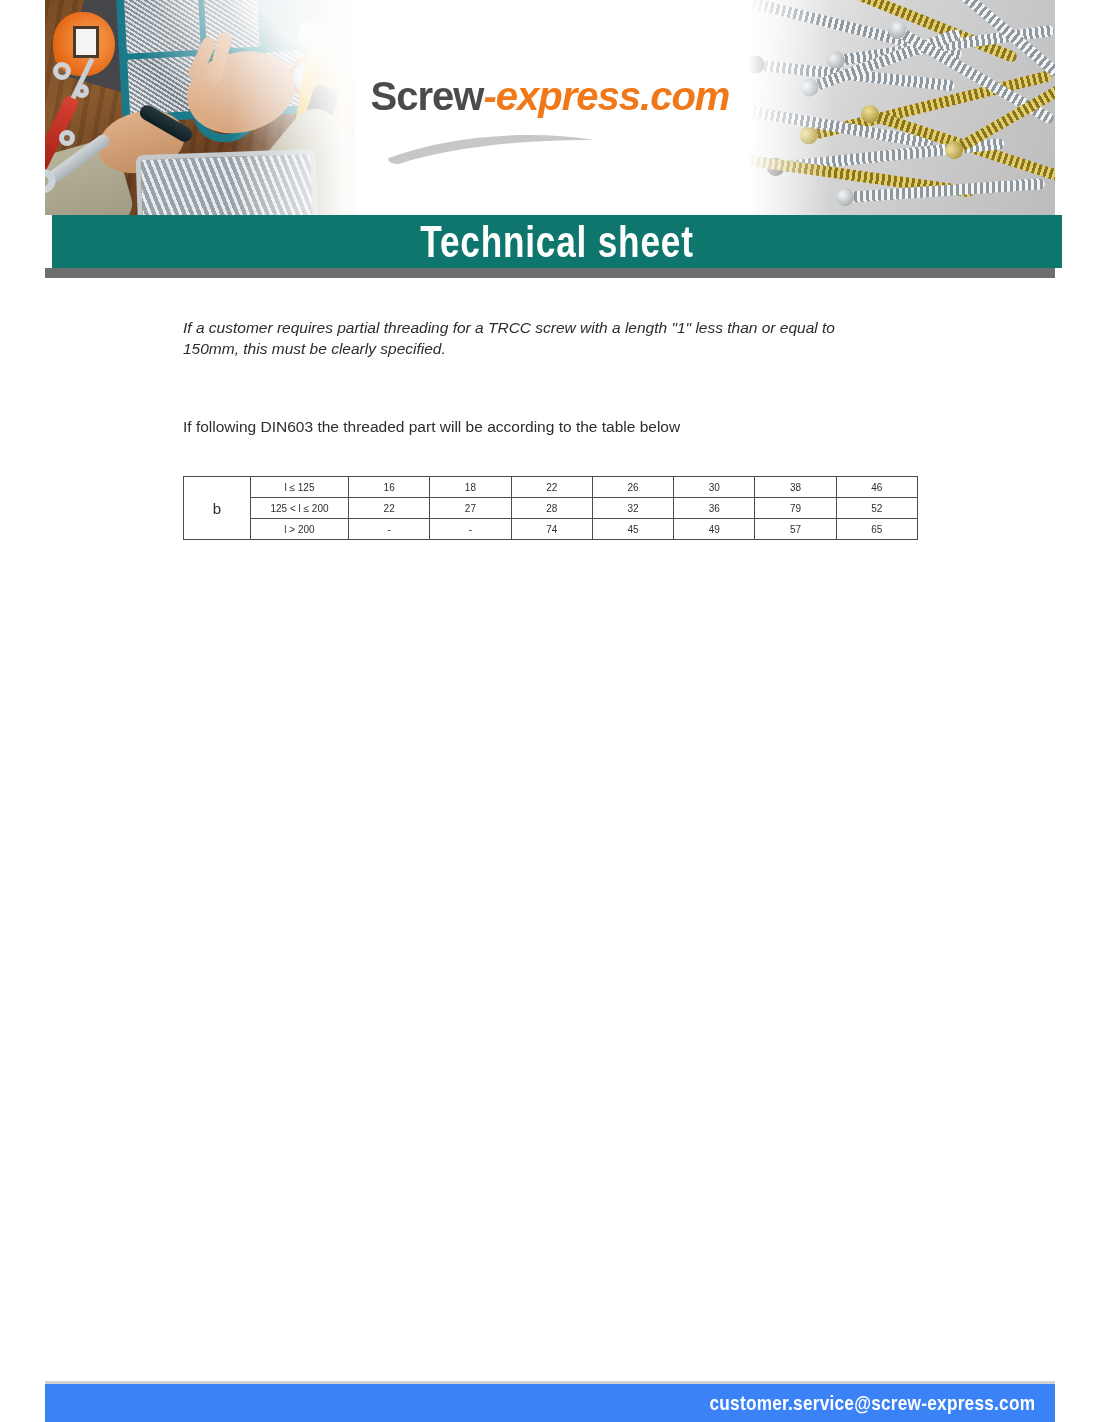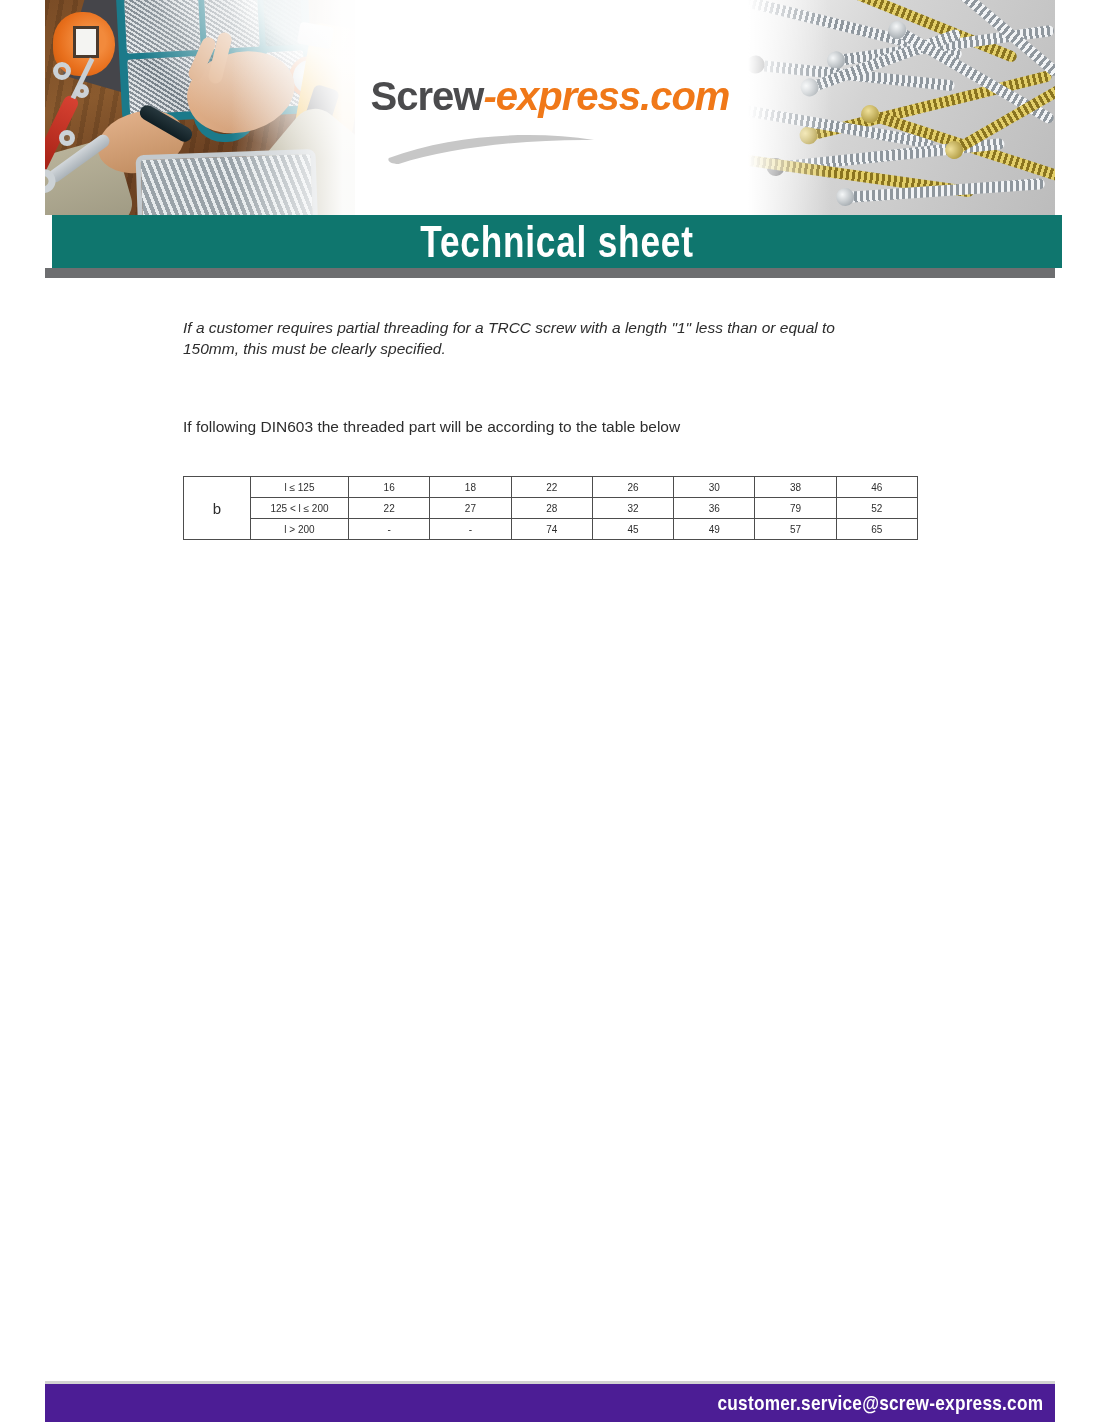--- a/index.html
+++ b/index.html
@@ -96,23 +96,23 @@
   .p1 span{display:block;font-style:italic;}
   .p2{position:absolute;left:183px;top:418px;margin:0;font-size:15.5px;color:#2d2d2d;}
 
   
   .spec{position:absolute;left:183px;top:476px;width:735px;border-collapse:collapse;table-layout:fixed;}
   .spec td{border:1px solid #4d4d4d;height:20px;text-align:center;vertical-align:middle;
       font-size:10px;color:#2e2e2e;padding:0;}
   .spec .bcell{font-size:15px;}
 
   
-  .footer{position:absolute;left:45px;top:1381px;width:1010px;height:41px;background:#4c1d95;
+  .footer{position:absolute;left:45px;top:1381px;width:1010px;height:41px;background:#3b82f6;
       border-top:3px solid #d2d2d2;box-sizing:content-box;display:flex;align-items:center;
-      justify-content:flex-end;padding-right:12px;box-sizing:border-box;}
+      justify-content:flex-end;padding-right:20px;box-sizing:border-box;}
   .footer-text{color:#fff;font-weight:bold;font-size:21px;transform:scaleX(.82);
       transform-origin:right center;letter-spacing:.3px;white-space:nowrap;}
 </style>
 </head>
 <body>
 
 <div class="page">
 
   <div class="header">
 

